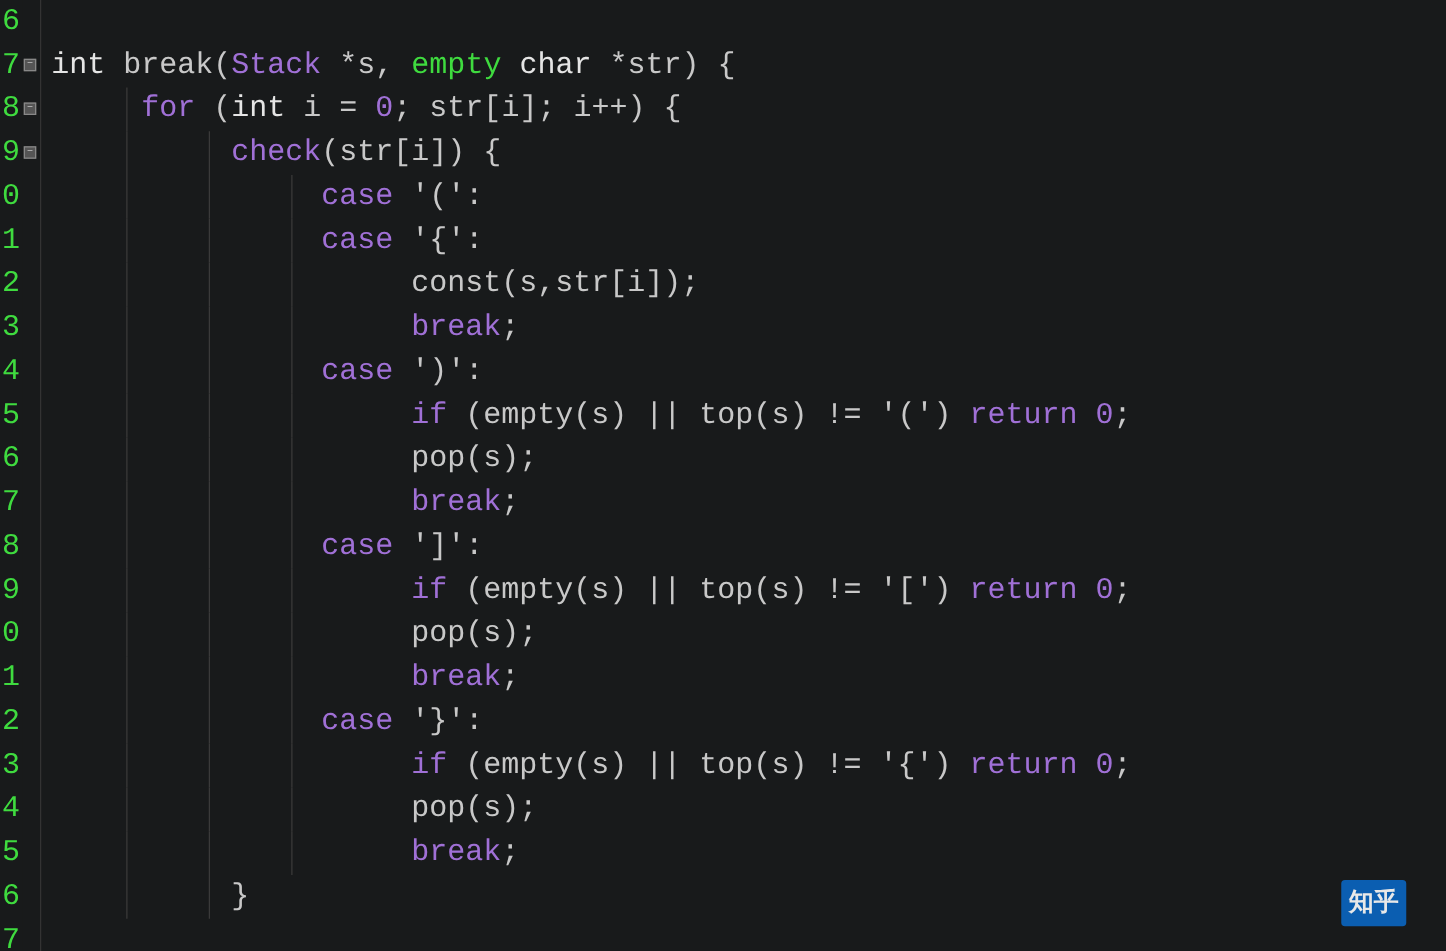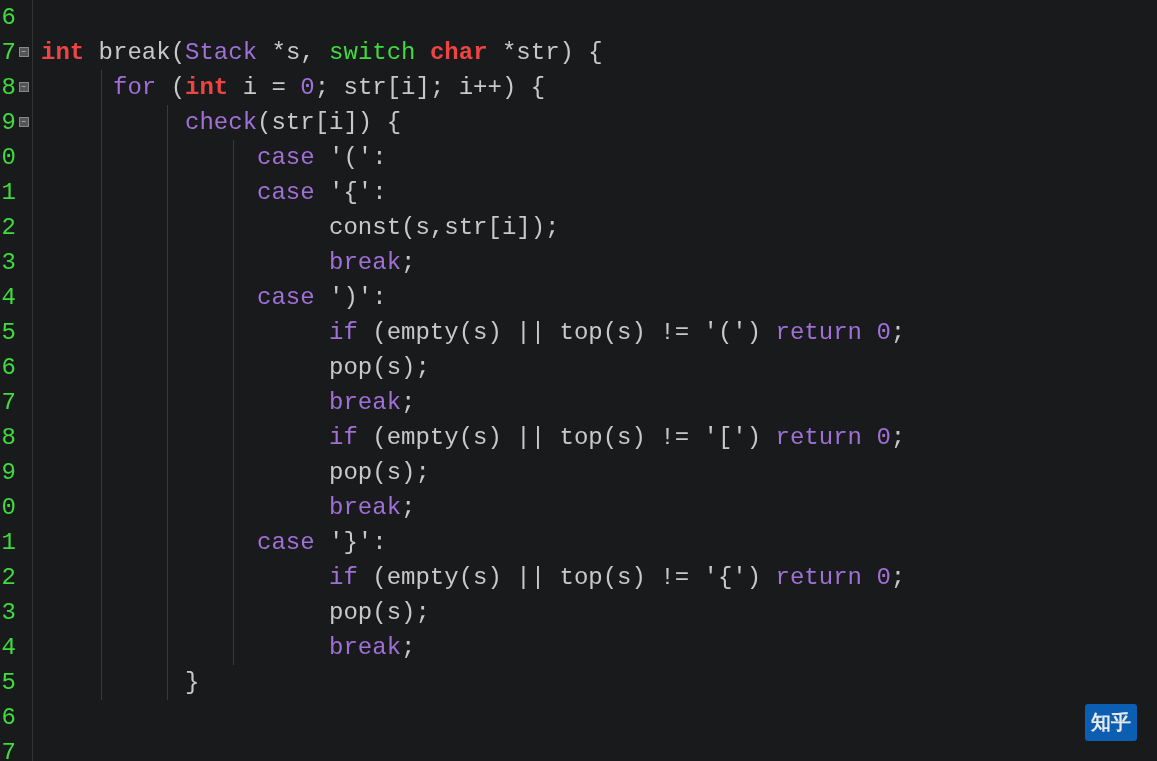--- a/index.html
+++ b/index.html
@@ -60,28 +60,28 @@
       white-space: pre;
       position: relative;
     }
     .indent-guide {
       position: absolute;
       top: 0;
       bottom: 0;
       width: 1px;
       background: #3a3a3a;
     }
-    .kw { color: #ef4444; font-weight: bold; }
+    .kw { color: #e5e5e5; }
     .type { color: #a070d6; }
     .num { color: #a070d6; }
     .const { color: #3fdb3f; }
     .watermark {
       position: absolute;
       bottom: 20px;
-      right: 20px;
+      right: 32px;
       display: flex;
       align-items: flex-start;
       gap: 10px;
       color: #ddd;
       font-family: "Microsoft YaHei", sans-serif;
       font-size: 22px;
       opacity: 0.9;
     }
     .zhihu-logo {
       background: #0a66c2;
@@ -122,31 +122,32 @@
   </div>
 
   <div class="fold-col">
     <div class="fold-marker" style="top:47px">−</div>
     <div class="fold-marker" style="top:82px">−</div>
     <div class="fold-marker" style="top:117px">−</div>
   </div>
 
   <div class="code-area">
     <div class="code-line"></div>
-    <div class="code-line"><span class="kw">int</span><span> break</span><span>(</span><span class="type">Stack </span><span>*</span><span>s</span><span>, </span><span class="const">switch </span><span class="kw">char </span><span>*</span><span>str</span><span>) {</span></div>
+    <div class="code-line"><span class="kw">int</span><span> break</span><span>(</span><span class="type">Stack </span><span>*</span><span>s</span><span>, </span><span class="const">empty </span><span class="kw">char </span><span>*</span><span>str</span><span>) {</span></div>
     <div class="code-line"><span class="indent-guide" style="left:60px"></span>     <span class="type">for</span><span> (</span><span class="kw">int</span><span> i = </span><span class="num">0</span><span>; str[i]; i++) {</span></div>
     <div class="code-line"><span class="indent-guide" style="left:60px"></span><span class="indent-guide" style="left:126px"></span>          <span class="type">check</span><span>(str[i]) {</span></div>
     <div class="code-line"><span class="indent-guide" style="left:60px"></span><span class="indent-guide" style="left:126px"></span><span class="indent-guide" style="left:192px"></span>               <span class="type">case</span><span> '('</span><span>:</span></div>
     <div class="code-line"><span class="indent-guide" style="left:60px"></span><span class="indent-guide" style="left:126px"></span><span class="indent-guide" style="left:192px"></span>               <span class="type">case</span><span> '{'</span><span>:</span></div>
     <div class="code-line"><span class="indent-guide" style="left:60px"></span><span class="indent-guide" style="left:126px"></span><span class="indent-guide" style="left:192px"></span>                    <span>const(s,str[i]);</span></div>
     <div class="code-line"><span class="indent-guide" style="left:60px"></span><span class="indent-guide" style="left:126px"></span><span class="indent-guide" style="left:192px"></span>                    <span class="type">break</span><span>;</span></div>
     <div class="code-line"><span class="indent-guide" style="left:60px"></span><span class="indent-guide" style="left:126px"></span><span class="indent-guide" style="left:192px"></span>               <span class="type">case</span><span> ')'</span><span>:</span></div>
     <div class="code-line"><span class="indent-guide" style="left:60px"></span><span class="indent-guide" style="left:126px"></span><span class="indent-guide" style="left:192px"></span>                    <span class="type">if</span><span> (empty(s) || top(s) != </span><span>'('</span><span>) </span><span class="type">return</span><span> </span><span class="num">0</span><span>;</span></div>
     <div class="code-line"><span class="indent-guide" style="left:60px"></span><span class="indent-guide" style="left:126px"></span><span class="indent-guide" style="left:192px"></span>                    <span>pop(s);</span></div>
     <div class="code-line"><span class="indent-guide" style="left:60px"></span><span class="indent-guide" style="left:126px"></span><span class="indent-guide" style="left:192px"></span>                    <span class="type">break</span><span>;</span></div>
+    <div class="code-line"><span class="indent-guide" style="left:60px"></span><span class="indent-guide" style="left:126px"></span><span class="indent-guide" style="left:192px"></span>               <span class="type">case</span><span> ']'</span><span>:</span></div>
     <div class="code-line"><span class="indent-guide" style="left:60px"></span><span class="indent-guide" style="left:126px"></span><span class="indent-guide" style="left:192px"></span>                    <span class="type">if</span><span> (empty(s) || top(s) != </span><span>'['</span><span>) </span><span class="type">return</span><span> </span><span class="num">0</span><span>;</span></div>
     <div class="code-line"><span class="indent-guide" style="left:60px"></span><span class="indent-guide" style="left:126px"></span><span class="indent-guide" style="left:192px"></span>                    <span>pop(s);</span></div>
     <div class="code-line"><span class="indent-guide" style="left:60px"></span><span class="indent-guide" style="left:126px"></span><span class="indent-guide" style="left:192px"></span>                    <span class="type">break</span><span>;</span></div>
     <div class="code-line"><span class="indent-guide" style="left:60px"></span><span class="indent-guide" style="left:126px"></span><span class="indent-guide" style="left:192px"></span>               <span class="type">case</span><span> '}'</span><span>:</span></div>
     <div class="code-line"><span class="indent-guide" style="left:60px"></span><span class="indent-guide" style="left:126px"></span><span class="indent-guide" style="left:192px"></span>                    <span class="type">if</span><span> (empty(s) || top(s) != </span><span>'{'</span><span>) </span><span class="type">return</span><span> </span><span class="num">0</span><span>;</span></div>
     <div class="code-line"><span class="indent-guide" style="left:60px"></span><span class="indent-guide" style="left:126px"></span><span class="indent-guide" style="left:192px"></span>                    <span>pop(s);</span></div>
     <div class="code-line"><span class="indent-guide" style="left:60px"></span><span class="indent-guide" style="left:126px"></span><span class="indent-guide" style="left:192px"></span>                    <span class="type">break</span><span>;</span></div>
     <div class="code-line"><span class="indent-guide" style="left:60px"></span><span class="indent-guide" style="left:126px"></span>          <span>}</span></div>
   </div>
 </div>

